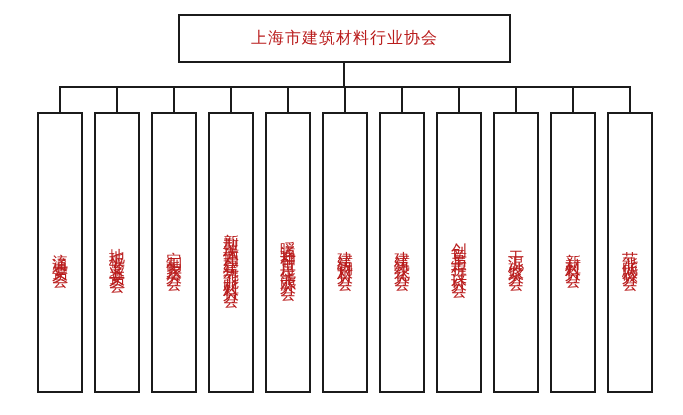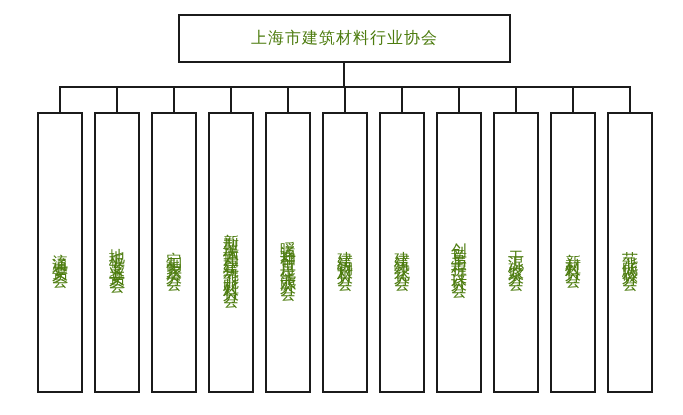--- a/index.html
+++ b/index.html
@@ -3,21 +3,21 @@
 <meta charset="utf-8">
 <style>
   html, body { margin: 0; padding: 0; background: #ffffff; }
   .canvas {
     position: relative;
     width: 683px;
     height: 415px;
     background: #ffffff;
     overflow: hidden;
     font-family: "Liberation Serif", "DejaVu Serif", serif;
-    color: #4d7c0f;
+    color: #b91c1c;
   }
   .root-box {
     position: absolute;
     left: 178px; top: 14px;
     width: 333px; height: 49px;
     border: 2px solid #1b1b1b;
     box-sizing: border-box;
     display: flex; align-items: center; justify-content: center;
     background: #ffffff;
   }

